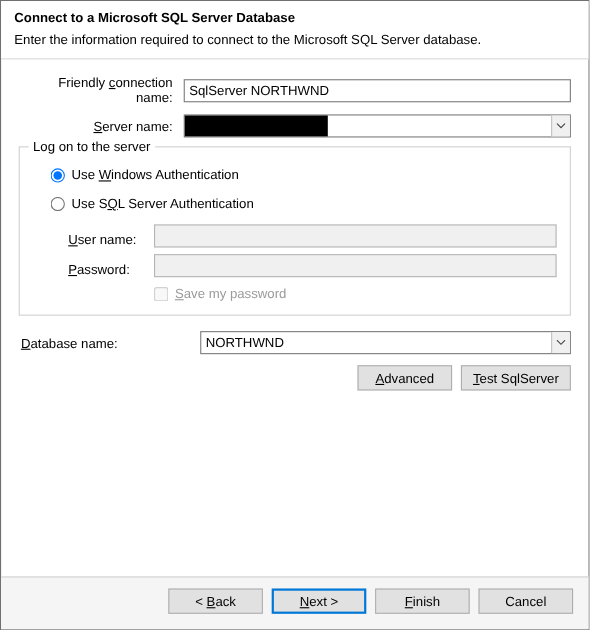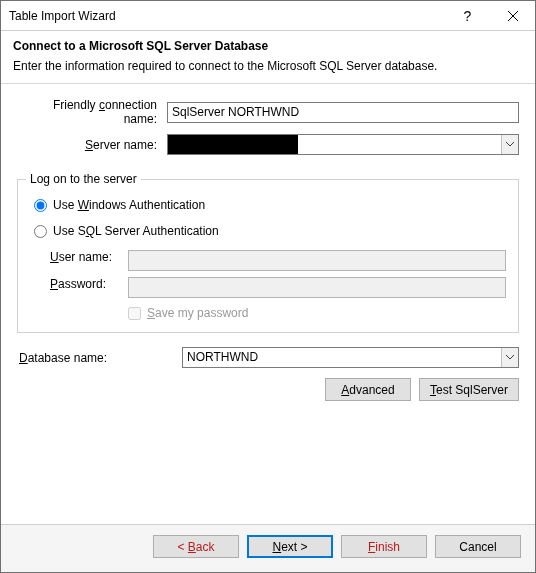--- a/index.html
+++ b/index.html
@@ -105,41 +105,41 @@
     height: 19px;
     border-left: 1px solid #c0c0c0;
     display: flex;
     align-items: center;
     justify-content: center;
     background: #f0f0f0;
   }
   .combo-box .arrow svg { display:block; }
   .group {
     border: 1px solid #d0d0d0;
-    margin: 24px 0 14px 0;
-    padding: 10px 12px 12px 12px;
+    margin: 8px 0 14px 0;
+    padding: 10px 12px 12px 24px;
     position: relative;
   }
   .group .legend {
     position: absolute;
     top: -8px;
     left: 8px;
     background: #fff;
     padding: 0 4px;
     font-size: 12px;
   }
   .radio-row {
     display: flex;
     align-items: center;
     margin: 8px 0 12px 4px;
   }
   .radio-row input { margin: 0 6px 0 0; }
   .sub-row {
     display: flex;
-    align-items: flex-start;
+    align-items: flex-end;
     margin: 6px 0 6px 20px;
   }
   .sub-row .slbl {
     width: 78px;
   }
   .sub-row input[type=text], .sub-row input[type=password] {
     flex: 1;
     height: 21px;
     border: 1px solid #b5b5b5;
     background: #f0f0f0;
@@ -174,43 +174,33 @@
   }
   .footer {
     border-top: 1px solid #d0d0d0;
     padding: 10px 14px 14px 14px;
     display: flex;
     justify-content: flex-end;
     gap: 8px;
     background: #f5f5f5;
   }
   .btn.disabled {
-    color: #b91c1c;
+    color: #000000;
   }
   .btn.default {
     border: 2px solid #0078d7;
     background: #e1e1e1;
   }
   .u { text-decoration: underline; }
 </style>
 </head>
 <body>
 
 <div class="window">
 
-  <div class="titlebar">
-    <div class="title">Table Import Wizard</div>
-    <div class="tb-btn">?</div>
-    <div class="tb-btn">
-      <svg width="10" height="10" viewBox="0 0 10 10">
-        <line x1="0" y1="0" x2="10" y2="10" stroke="#000" stroke-width="1"></line>
-        <line x1="10" y1="0" x2="0" y2="10" stroke="#000" stroke-width="1"></line>
-      </svg>
-    </div>
-  </div>
 
   <div class="header">
     <div class="h1">Connect to a Microsoft SQL Server Database</div>
     <div class="sub">Enter the information required to connect to the Microsoft SQL Server database.</div>
   </div>
 
   <div class="content">
 
     <div class="row">
       <div class="lbl">

